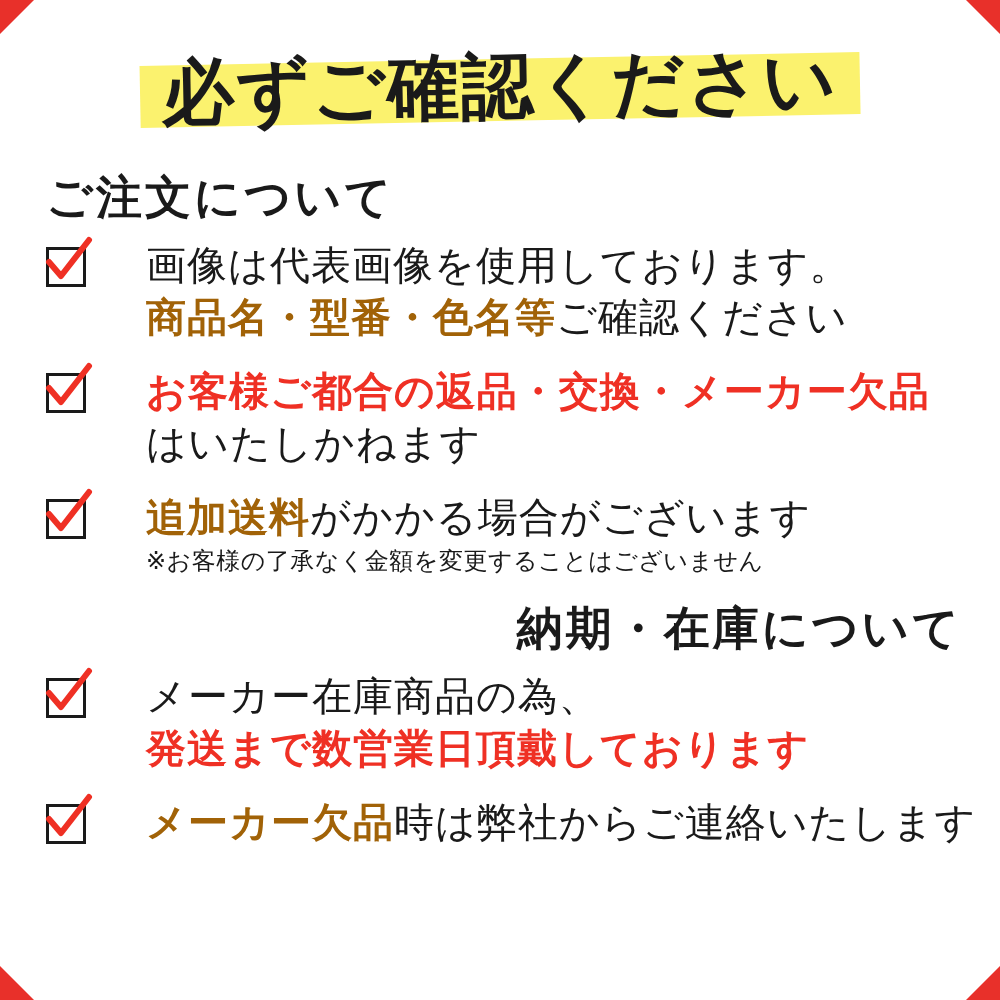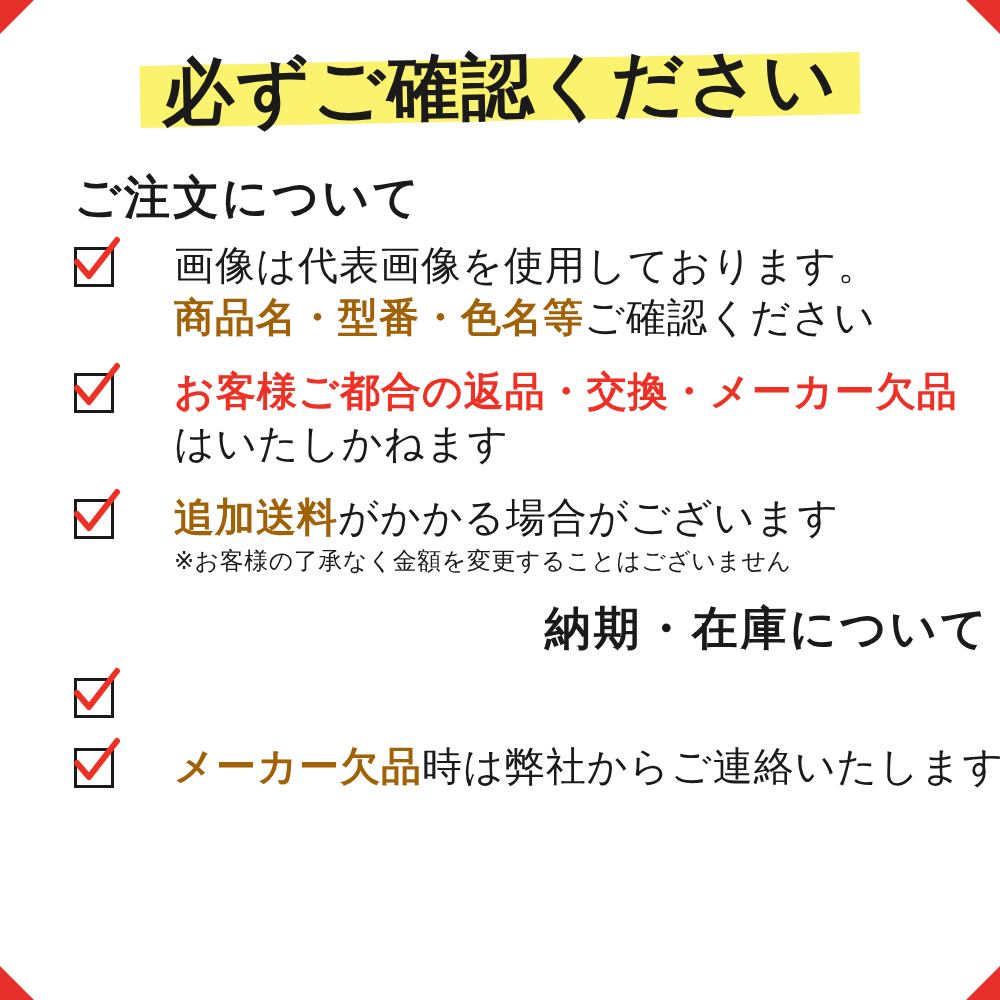--- a/index.html
+++ b/index.html
@@ -96,21 +96,20 @@
     letter-spacing: 3px;
     margin: 0;
     line-height: 1.2;
   }
 
   .content {
     position: absolute;
     top: 170px;
     left: 46px;
     width: 916px;
-    margin-left: 28px;
   }
 
   .block { margin-bottom: 0; }
 
   .items { margin-top: 14px; }
 
   .item {
     display: flex;
     align-items: flex-start;
     margin-bottom: 22px;
@@ -225,20 +224,22 @@
 
       <div class="items">
 
         <div class="item">
           <span class="cb">
             <svg viewBox="0 0 54 54" aria-hidden="true">
               <path d="M8 26 L20 40 L48 4" fill="none" stroke="#EF3024" stroke-width="6" stroke-linecap="round" stroke-linejoin="round"></path>
             </svg>
           </span>
           <span class="lines">
+            <div class="line">メーカー在庫商品の為、</div>
+            <div class="line red-all">発送まで数営業日頂戴しております</div>
           </span>
         </div>
 
         <div class="item">
           <span class="cb">
             <svg viewBox="0 0 54 54" aria-hidden="true">
               <path d="M8 26 L20 40 L48 4" fill="none" stroke="#EF3024" stroke-width="6" stroke-linecap="round" stroke-linejoin="round"></path>
             </svg>
           </span>
           <span class="lines">

